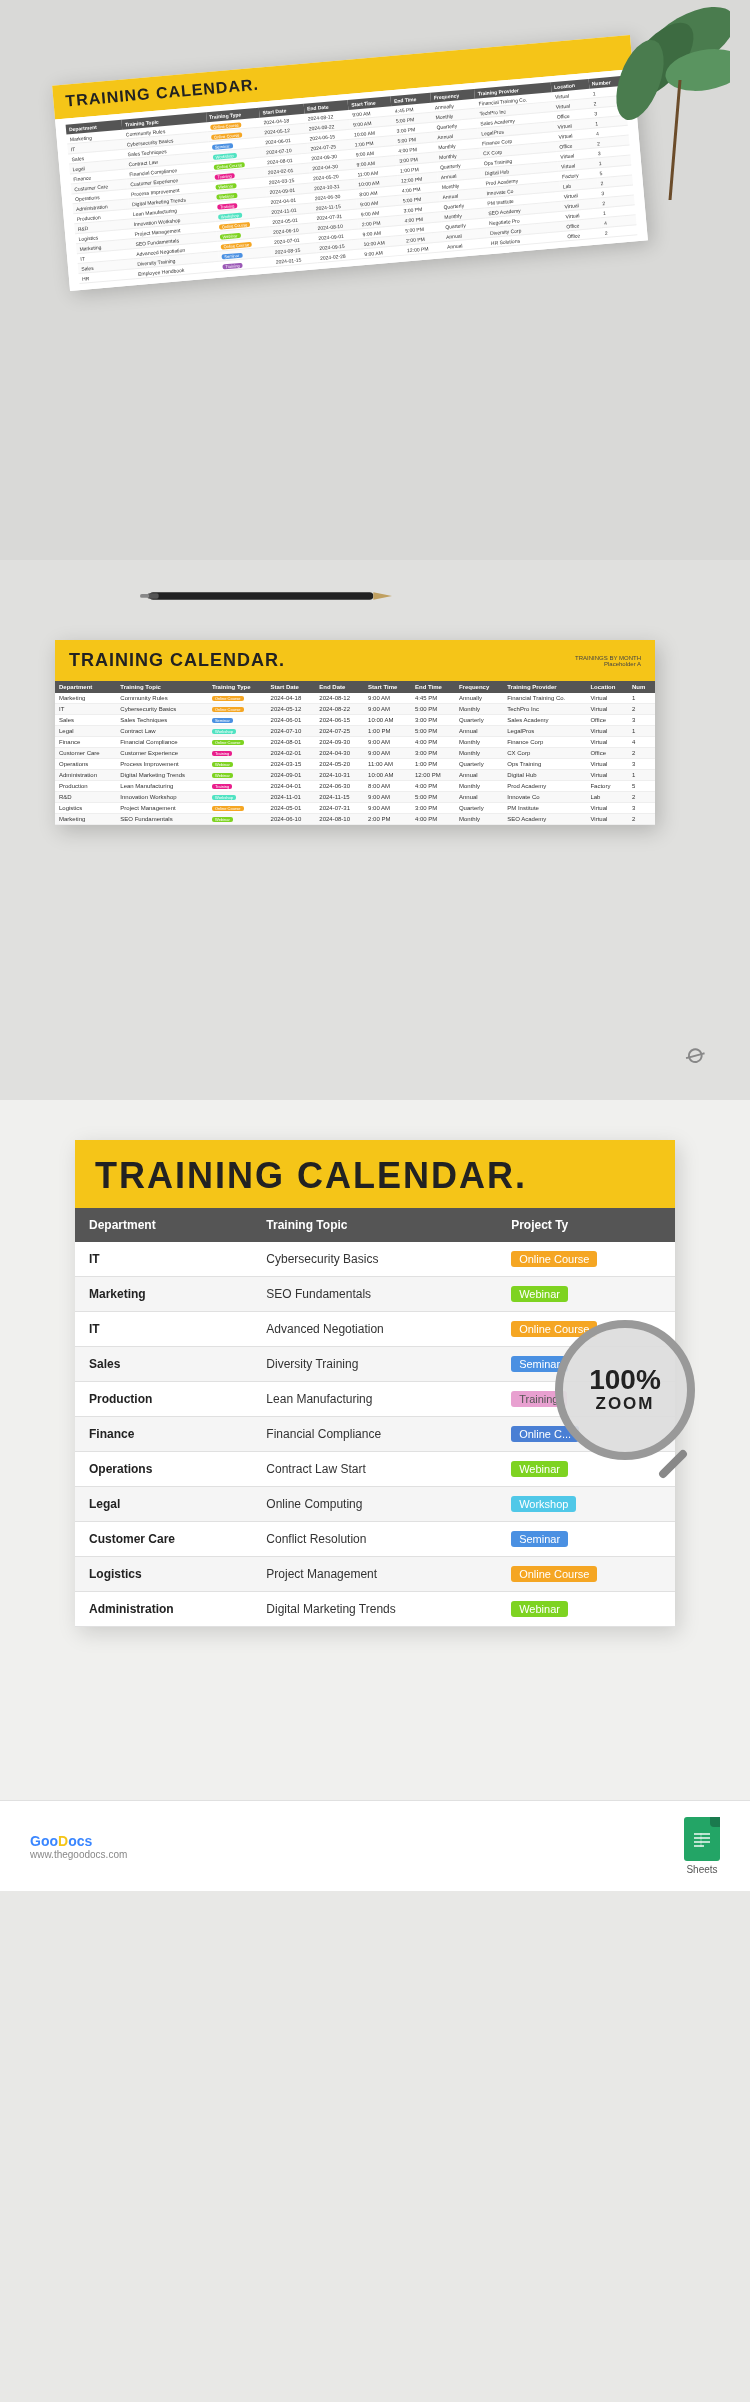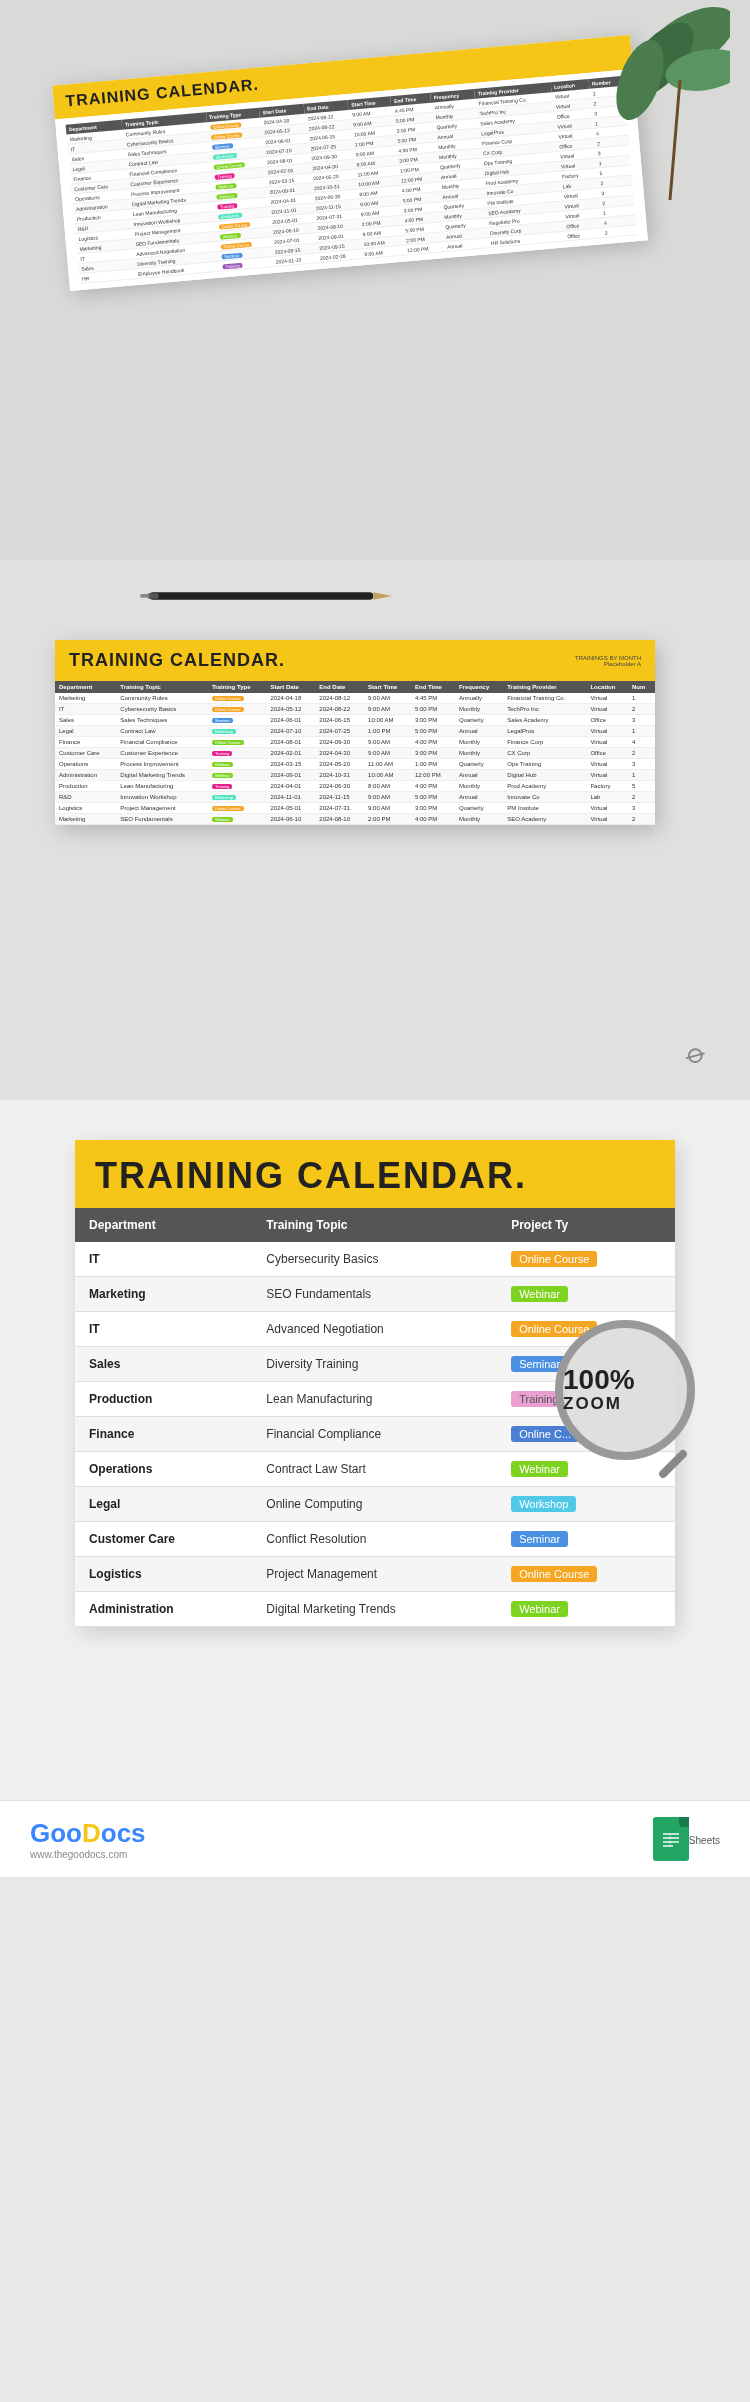--- a/index.html
+++ b/index.html
@@ -257,21 +257,21 @@
       z-index: 20;
     }
 
     .magnifier-circle {
       width: 140px;
       height: 140px;
       border-radius: 50%;
       background: rgba(220,220,220,0.92);
       border: 8px solid #999;
       display: flex;
-      align-items: flex-start;
+      align-items: center;
       justify-content: center;
       flex-direction: column;
       position: relative;
     }
 
     .magnifier-circle::after {
       content: '';
       position: absolute;
       bottom: -30px;
       right: 10px;
@@ -306,38 +306,38 @@
       align-items: center;
       border-top: 1px solid #e0e0e0;
     }
 
     .footer-logo {
       display: flex;
       flex-direction: column;
     }
 
     .footer-logo-text {
-      font-size: 26px;
+      font-size: 14px;
       font-weight: 700;
       color: #3a86ff;
     }
 
     .footer-logo-text span {
       color: #f5c518;
     }
 
     .footer-url {
       font-size: 10px;
       color: #888;
       margin-top: 0;
     }
 
     .footer-sheets {
       display: flex;
-      flex-direction: row;
+      flex-direction: column;
       align-items: center;
     }
 
     .sheets-icon {
       width: 36px;
       height: 44px;
       background: #23a566;
       border-radius: 3px;
       display: flex;
       align-items: center;

